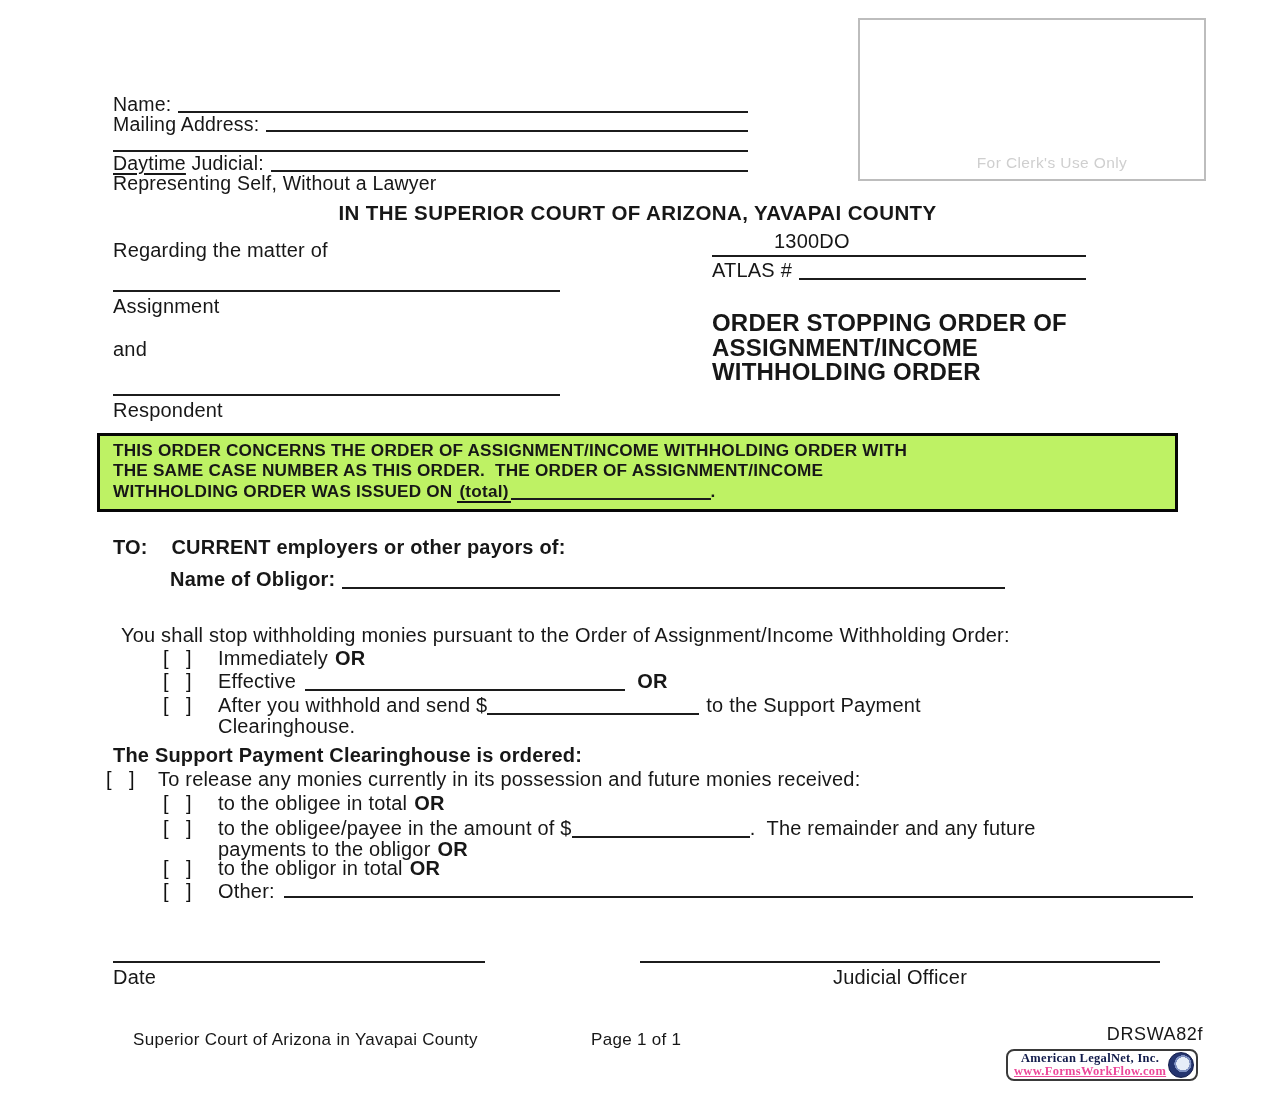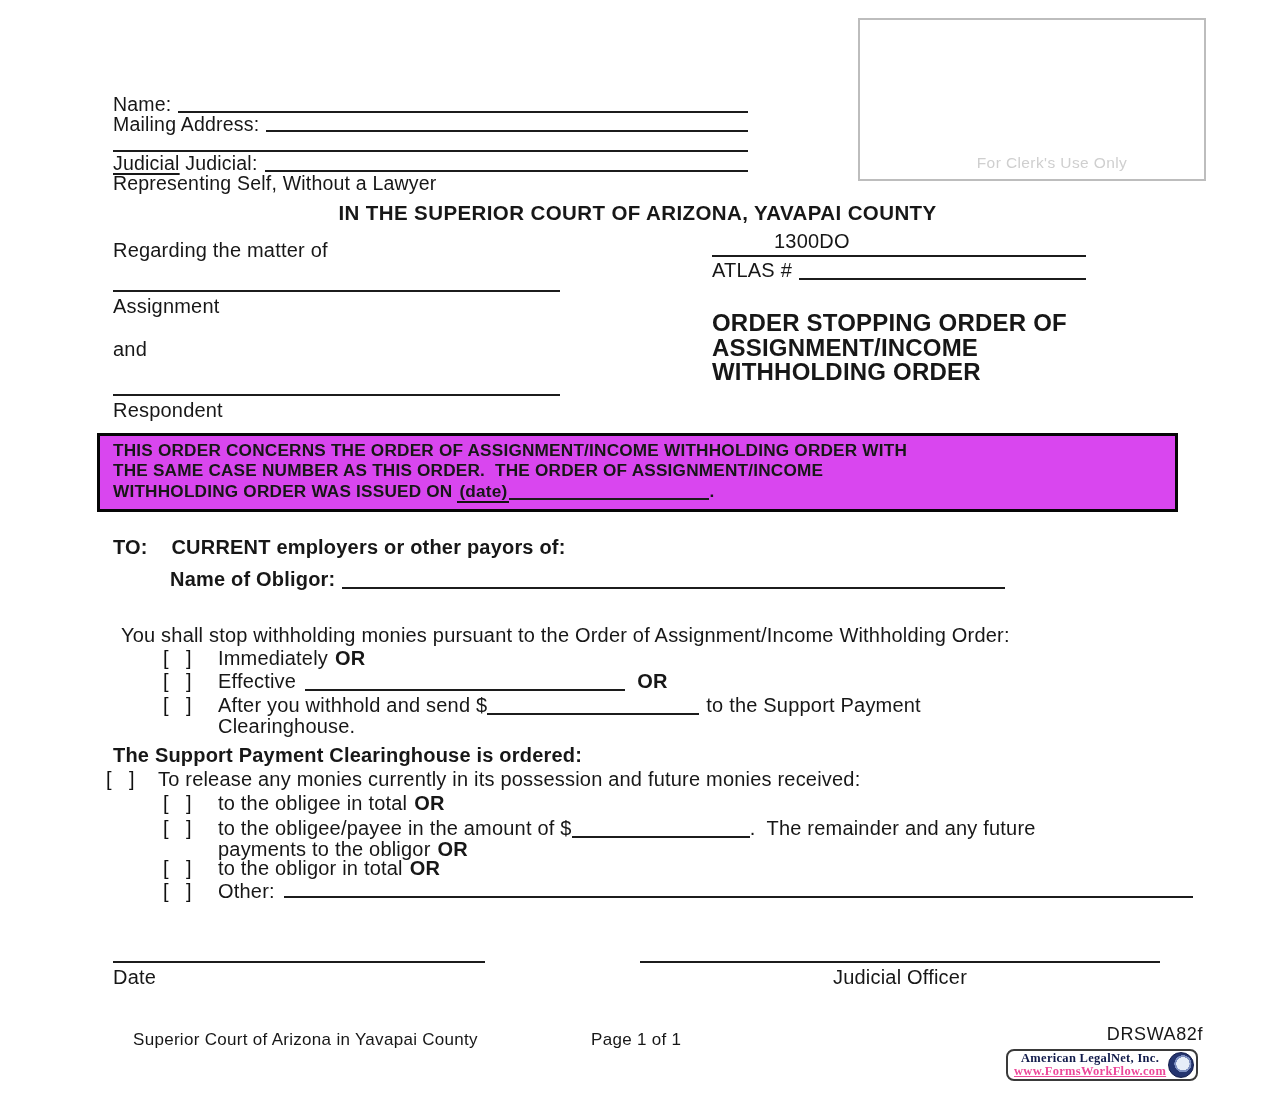--- a/index.html
+++ b/index.html
@@ -32,21 +32,21 @@
 
   .pet-line{left:113px;top:290px;width:447px;}
   .pet-label{left:113px;top:295px;}
   .and{left:113px;top:338px;}
   .order-title{left:712px;top:311px;width:480px;font-weight:bold;font-size:24px;
                line-height:24.6px;letter-spacing:0.2px;}
   .resp-line{left:113px;top:394px;width:447px;}
   .resp-label{left:113px;top:399px;}
 
   .notice{left:97px;top:433px;width:1081px;box-sizing:border-box;border:3px solid #060606;
-          background:#d946ef;padding:4px 10px 8px 13px;font-weight:bold;font-size:17.2px;
+          background:#bef264;padding:4px 10px 8px 13px;font-weight:bold;font-size:17.2px;
           line-height:20.3px;letter-spacing:0.2px;}
   .notice .datelbl{border-bottom:2px solid #111;padding:0 2px;}
   .notice .blank{width:200px;border-bottom-width:2px;}
 
   .toline{left:113px;top:536px;font-weight:bold;}
   .toline .tolabel{margin-right:18px;}
   .obligor{left:170px;top:568px;width:835px;font-weight:bold;}
 
   .intro{left:121px;top:624px;width:1080px;}
   .optrow{left:163px;width:1030px;display:flex;align-items:baseline;line-height:21px;}
@@ -92,21 +92,21 @@
       <span class="fill"></span>
     </div>
     <div class="row">
       <span>Mailing Address:</span>
       <span class="fill"></span>
     </div>
     <div class="row">
       <span class="fill" style="margin-left:0;"></span>
     </div>
     <div class="row">
-      <span class="u2">Judicial</span>&nbsp;<span>Judicial:</span>
+      <span class="u2">Daytime</span>&nbsp;<span>Judicial:</span>
       <span class="fill"></span>
     </div>
     <div class="row">
       <span>Representing Self, Without a Lawyer</span>
     </div>
   </div>
 
   <div class="abs clerkbox">
     <span>For Clerk's Use Only</span>
   </div>
@@ -135,21 +135,21 @@
   </div>
 
   <div class="abs resp-line uline"></div>
   <div class="abs resp-label">Respondent</div>
 
   <div class="abs notice">
     <div>THIS ORDER CONCERNS THE ORDER OF ASSIGNMENT/INCOME WITHHOLDING ORDER WITH</div>
     <div class="pre">THE SAME CASE NUMBER AS THIS ORDER.  THE ORDER OF ASSIGNMENT/INCOME</div>
     <div>
       <span>WITHHOLDING ORDER WAS ISSUED ON</span>
-      <span class="datelbl">(date)</span><span class="blank"></span><span>.</span>
+      <span class="datelbl">(total)</span><span class="blank"></span><span>.</span>
     </div>
   </div>
 
   <div class="abs toline">
     <span class="tolabel">TO:</span>
     <span>CURRENT employers or other payors of:</span>
   </div>
   <div class="abs obligor row">
     <span>Name of Obligor:</span>
     <span class="fill"></span>

